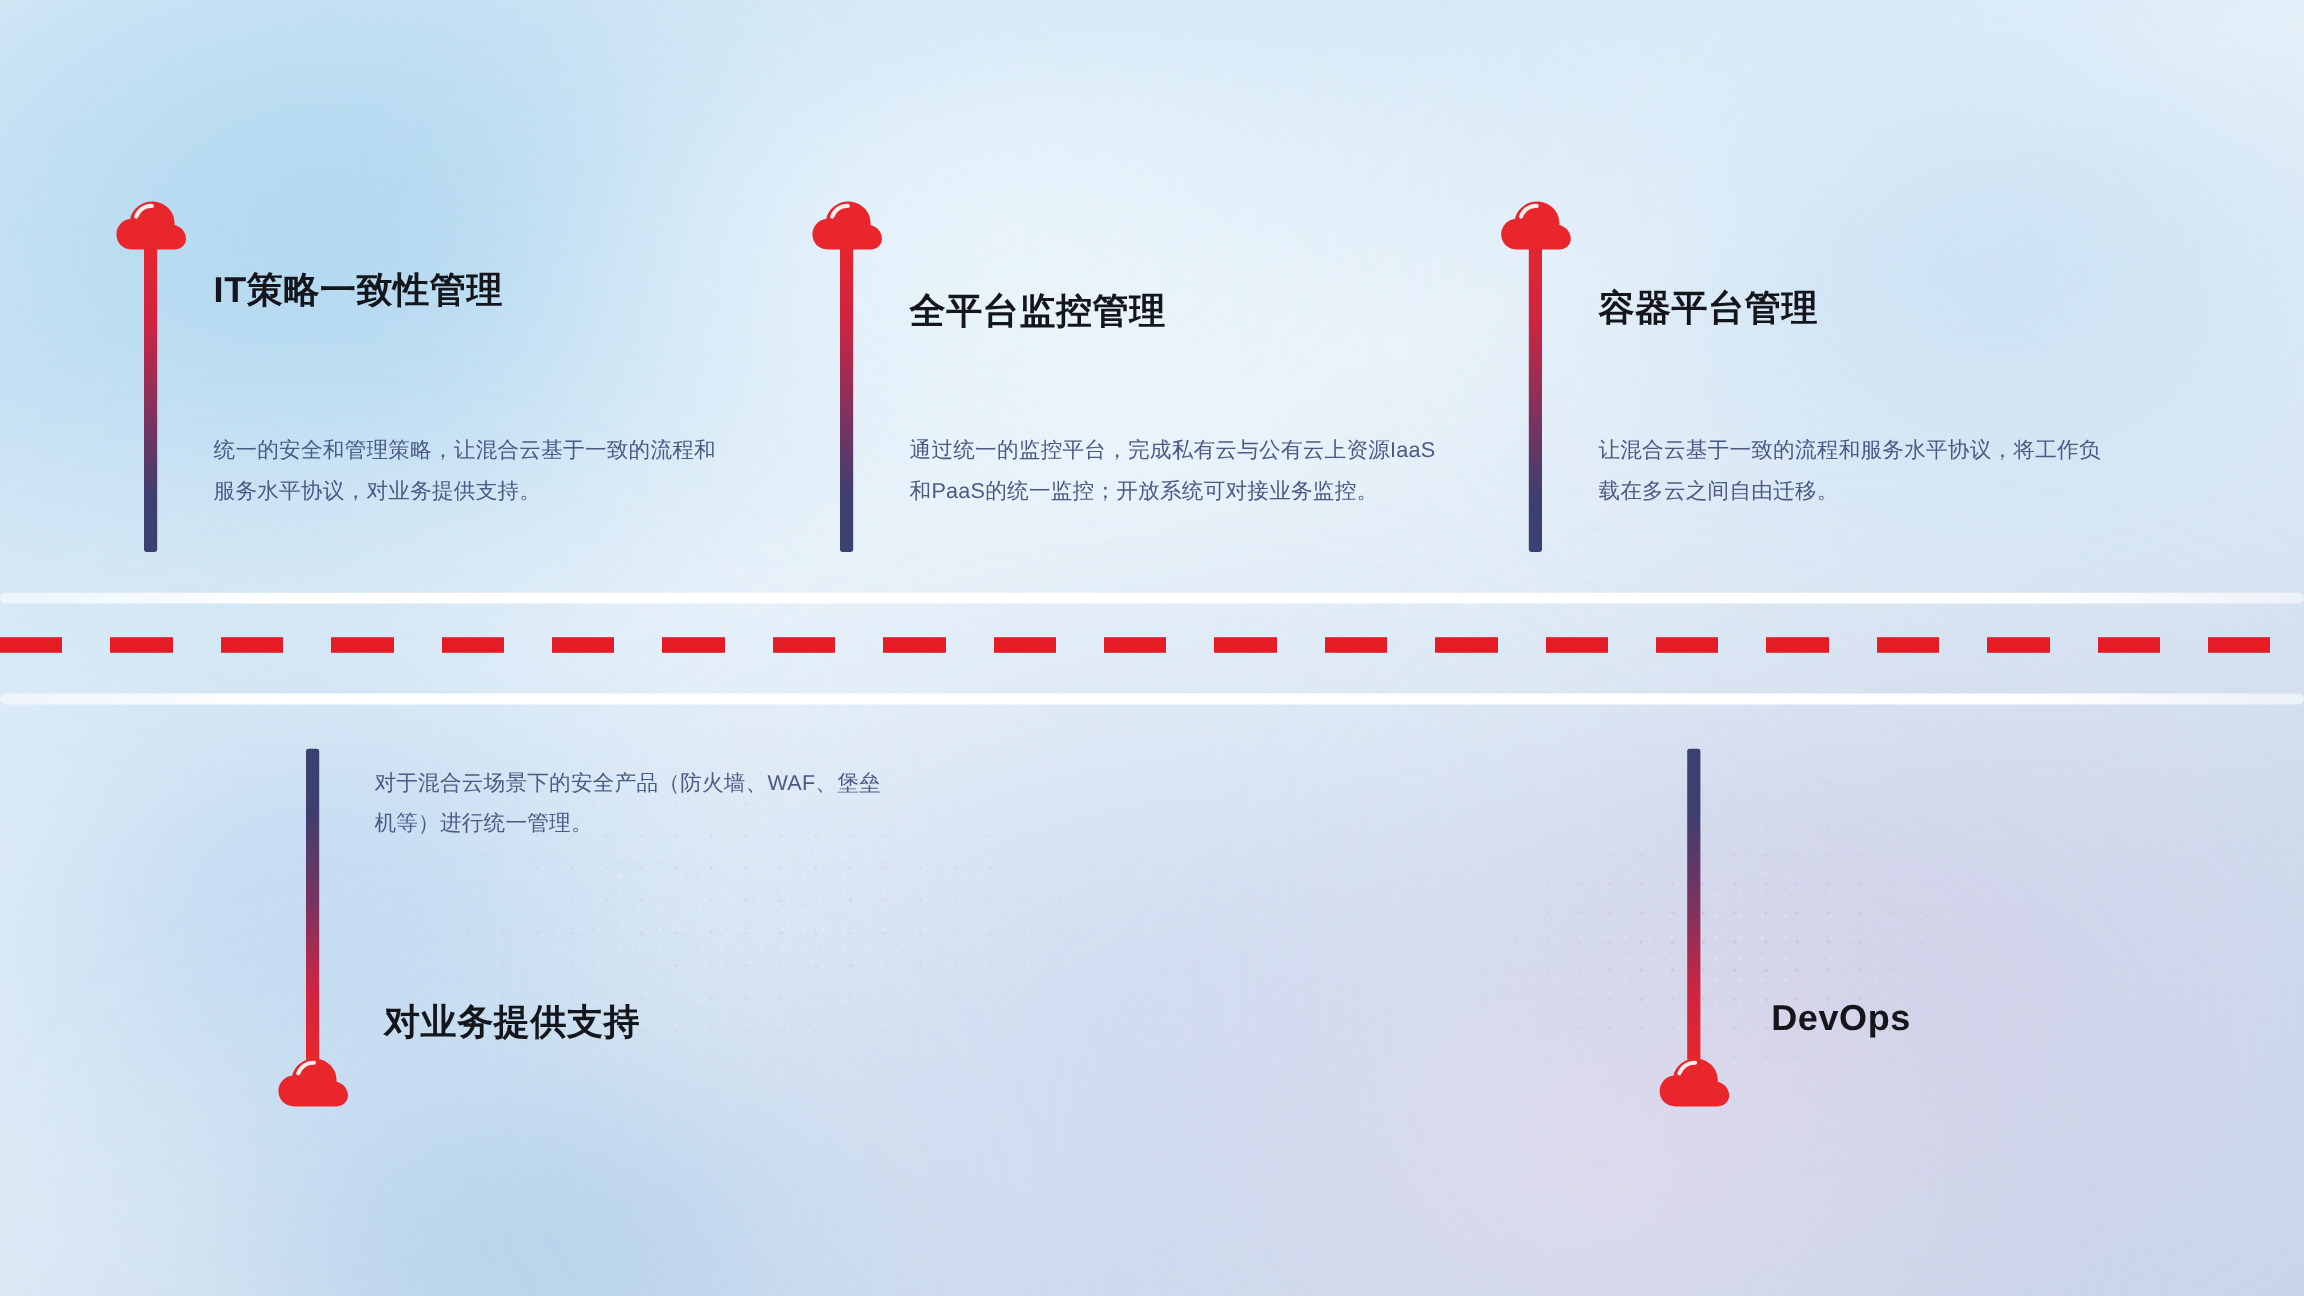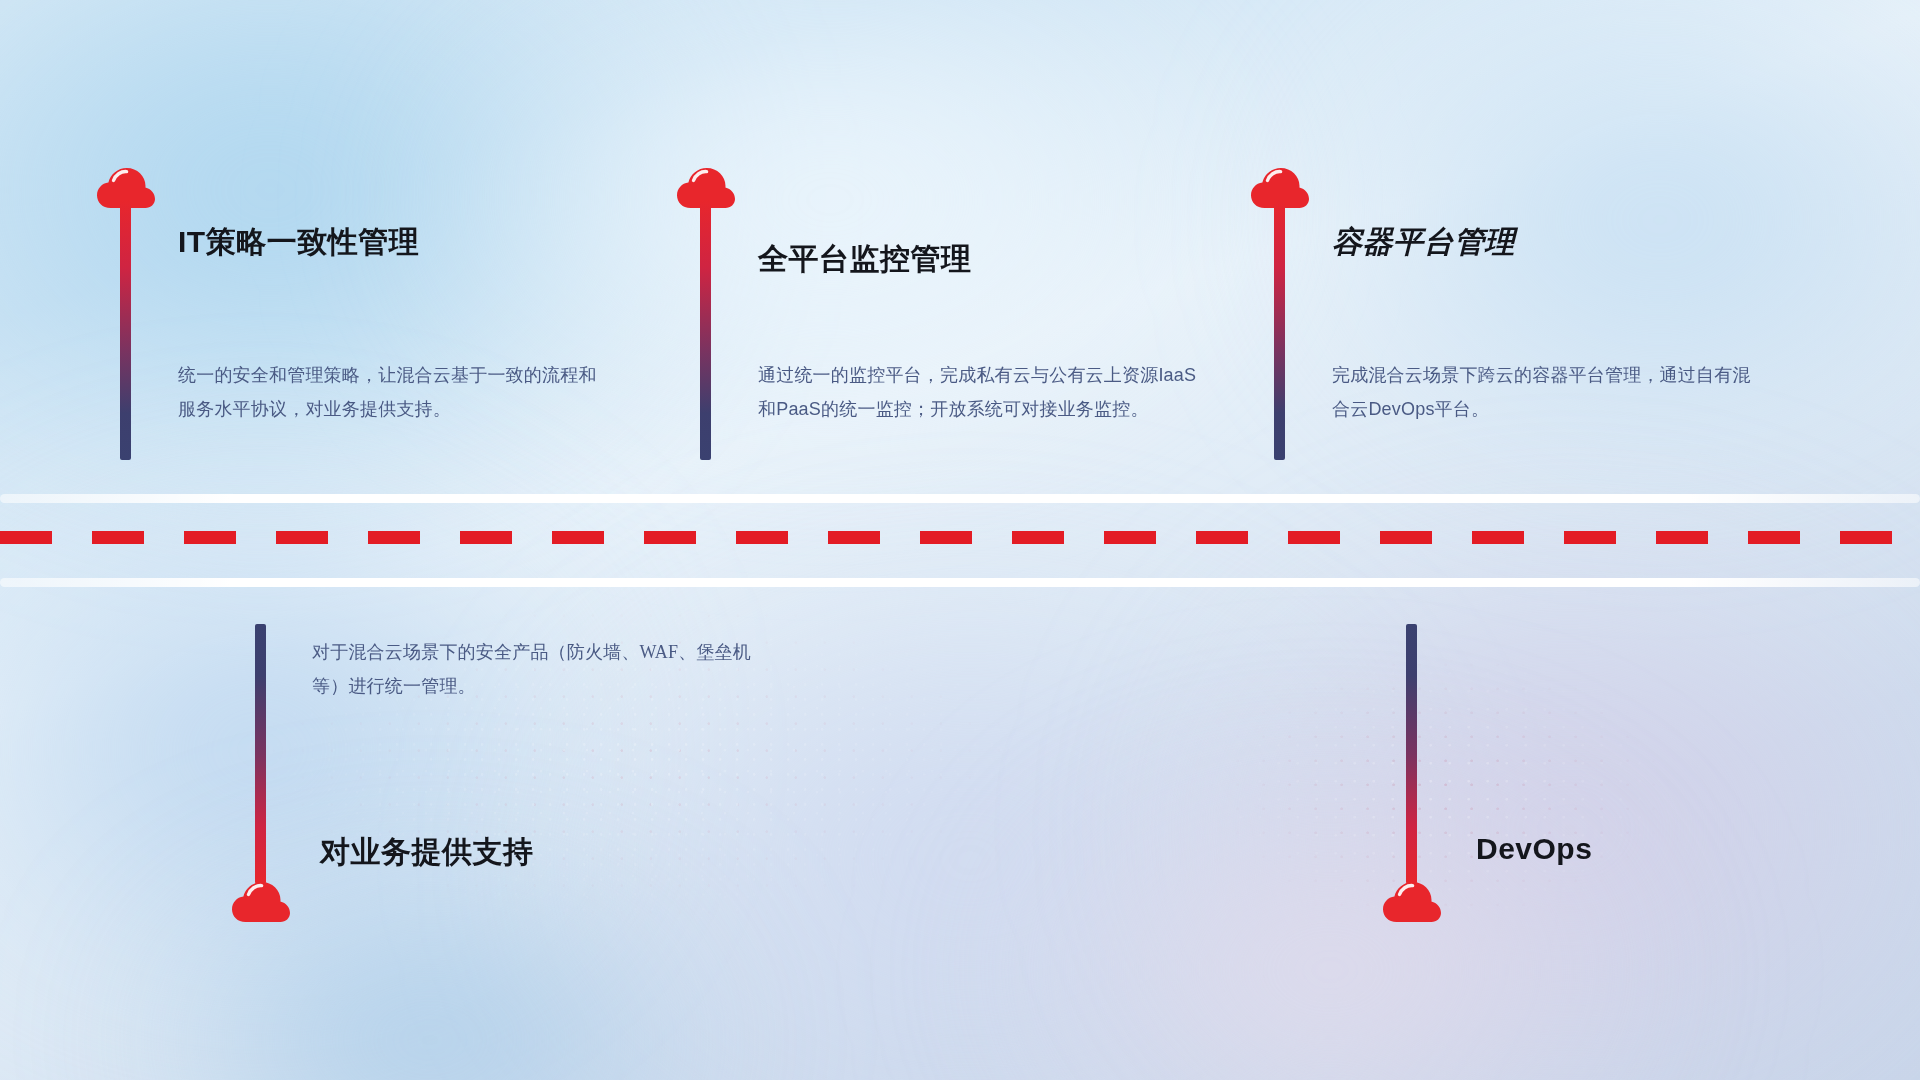--- a/index.html
+++ b/index.html
@@ -143,36 +143,36 @@
   </div>
 
   <div class="col" style="left:1210px;width:710px;">
     <div class="cloud" style="left:40px;top:163px;">
       <svg viewBox="0 0 60 46" width="60" height="46">
         <path d="M14.5 45 C6.5 45 1 39.4 1 32.2 C1 25.6 5.9 20.2 12.4 19.5 C14.3 11.2 21.8 5 30.8 5 C41.1 5 49.5 13 49.5 22.9 C49.5 23.4 49.5 23.9 49.4 24.4 C55 25.7 59 30.4 59 36 C59 41 54.7 45 49.4 45 Z" fill="#e8262c"></path>
         <path d="M17.5 17.5 C19.6 11.8 24.8 8.2 30.6 8.6" stroke="#ffffff" stroke-width="3.4" stroke-linecap="round" fill="none" opacity=".92"></path>
       </svg>
     </div>
     <div class="stem stem-down" style="left:64px;top:200px;height:260px;"></div>
-    <div class="col-title" style="left:122px;top:222px;font-style:italic;">容器平台管理</div>
-    <div class="col-body" style="left:122px;top:358px;width:432px;">完成混合云场景下跨云的容器平台管理，通过自有混合云DevOps平台。</div>
+    <div class="col-title" style="left:122px;top:237px;">容器平台管理</div>
+    <div class="col-body" style="left:122px;top:358px;width:432px;">让混合云基于一致的流程和服务水平协议，将工作负载在多云之间自由迁移。</div>
   </div>
 </div>
 
 <div id="divider">
   <div class="rule rule-top"></div>
   <div class="dash-wrap">
     <div class="dash-line" id="dashline" style="--dash: #e31c25;"></div>
   </div>
   <div class="rule rule-bottom"></div>
 </div>
 
 <div class="row row-bottom">
 
-  <div class="col" style="left:0;width:700px;font-family:Liberation Serif, serif;">
+  <div class="col" style="left:0;width:700px;">
     <div class="stem stem-up" style="left:255px;top:22px;height:260px;"></div>
     <div class="cloud" style="left:231px;top:275px;">
       <svg viewBox="0 0 60 46" width="60" height="46">
         <path d="M14.5 45 C6.5 45 1 39.4 1 32.2 C1 25.6 5.9 20.2 12.4 19.5 C14.3 11.2 21.8 5 30.8 5 C41.1 5 49.5 13 49.5 22.9 C49.5 23.4 49.5 23.9 49.4 24.4 C55 25.7 59 30.4 59 36 C59 41 54.7 45 49.4 45 Z" fill="#e8262c"></path>
         <path d="M17.5 17.5 C19.6 11.8 24.8 8.2 30.6 8.6" stroke="#ffffff" stroke-width="3.4" stroke-linecap="round" fill="none" opacity=".92"></path>
       </svg>
     </div>
     <div class="col-body" style="left:312px;top:33px;width:440px;">对于混合云场景下的安全产品（防火墙、WAF、堡垒机等）进行统一管理。</div>
     <div class="col-title" style="left:320px;top:230px;">对业务提供支持</div>
   </div>

